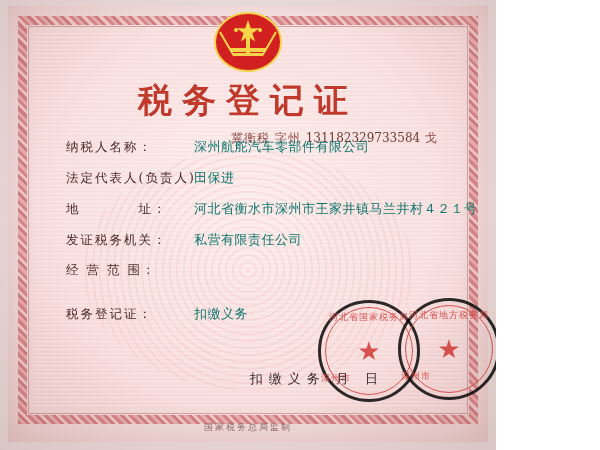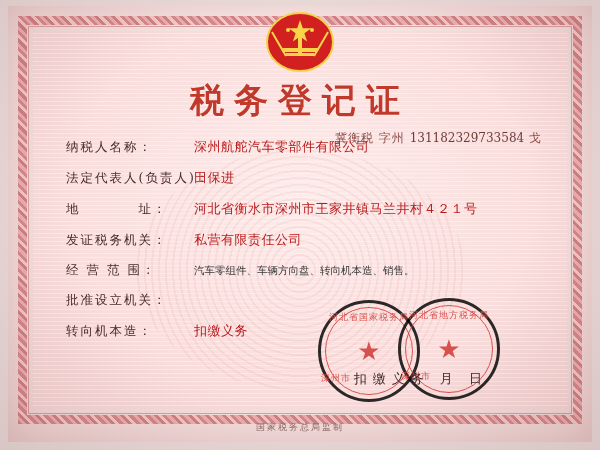--- a/index.html
+++ b/index.html
@@ -9,21 +9,21 @@
   }
   body {
     width: 600px;
     height: 450px;
     overflow: hidden;
     font-family: "DejaVu Sans", sans-serif;
   }
 
   #certificate {
     position: relative;
-    width: 600px;
+    width: 496px;
     height: 450px;
     background: #e8d8d6;
     overflow: hidden;
   }
 
   
   .paper {
     position: absolute;
     left: 8px;
     top: 6px;
@@ -147,21 +147,21 @@
     flex: 0 0 128px;
     font-family: "DejaVu Serif", serif;
     font-size: 12.5px;
     color: #4a2b2a;
     letter-spacing: 2px;
     white-space: nowrap;
   }
   .value {
     font-family: "DejaVu Serif", serif;
     font-size: 13px;
-    color: #b91c1c;
+    color: #0f766e;
     letter-spacing: 0.5px;
     white-space: nowrap;
   }
   .value.small {
     font-size: 10.5px;
     color: #3a3a3a;
     letter-spacing: 0px;
   }
 
   
@@ -310,27 +310,25 @@
     <div class="row">
       <div class="label">地　　　　址：</div>
       <div class="value">河北省衡水市深州市王家井镇马兰井村４２１号</div>
     </div>
     <div class="row">
       <div class="label">发证税务机关：</div>
       <div class="value">私营有限责任公司</div>
     </div>
     <div class="row">
       <div class="label">经 营 范 围：</div>
-      <div class="value small">汽车零组件、车辆方向盘、转向机本造、销售。</div>
-    </div>
-    <div class="row">
-      <div class="label">批准设立机关：</div>
-    </div>
-    <div class="row">
-      <div class="label">转向机本造：</div>
+    </div>
+    <div class="row">
+    </div>
+    <div class="row">
+      <div class="label">税务登记证：</div>
       <div class="value">扣缴义务</div>
     </div>
   </div>
 
   <div class="seal" id="seal-national">
     <div class="inner-ring"></div>
     <div class="arc">河北省国家税务局</div>
     <div class="star">
         <span>★</span>
       </div>

